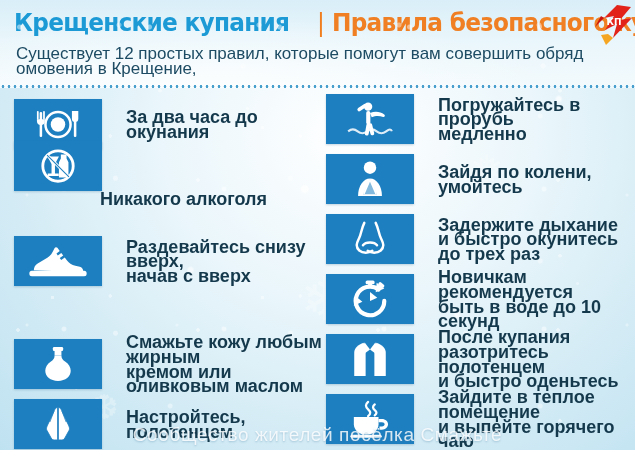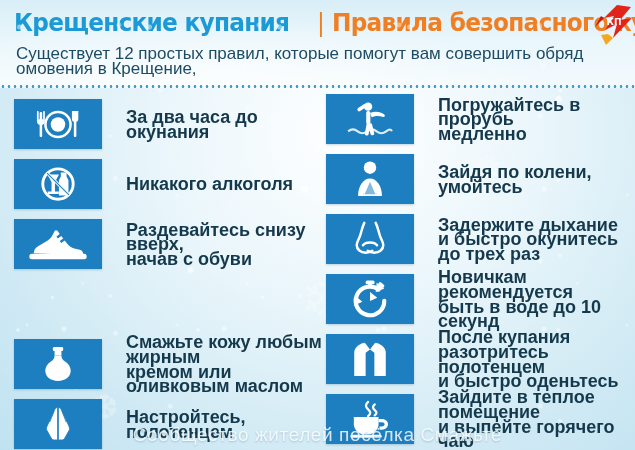--- a/index.html
+++ b/index.html
@@ -250,49 +250,49 @@
               <rect x="46.4" y="4" width="2.6" height="26" rx="1.2"></rect>
               <path d="M44.4 3 h6.6 v8 a3.3 3.3 0 0 1 -6.6 0 z"></path>
             </g>
           </svg>
         </div>
         <div class="rule-text">
           <span class="ln">За два часа до окунания</span>
         </div>
       </div>
 
-      <div class="rule" style="top:71px;">
+      <div class="rule" style="top:53px;flex-direction:column;">
         <div class="tile">
           <svg viewBox="0 0 44 40" width="42" height="38" aria-hidden="true">
             <g fill="#ffffff">
               <path d="M25 8 h6 v4 l2 4 v16 h-10 v-16 l2 -4 z"></path>
               <path d="M11 10 h12 l-4.2 8 v10 h4 v2.4 h-11.6 v-2.4 h4 v-10 z"></path>
             </g>
             <circle cx="22" cy="20" r="16" fill="none" stroke="#ffffff" stroke-width="3"></circle>
             <line x1="10.5" y1="8.5" x2="33.5" y2="31.5" stroke="#ffffff" stroke-width="3"></line>
             <line x1="10.5" y1="8.5" x2="33.5" y2="31.5" stroke="#1e7fc0" stroke-width="1.1"></line>
           </svg>
         </div>
         <div class="rule-text">
           <span class="ln">Никакого алкоголя</span>
         </div>
       </div>
 
-      <div class="rule" style="top:131px;align-items:flex-end;">
+      <div class="rule" style="top:148px;align-items:flex-end;">
         <div class="tile">
           <svg viewBox="0 0 62 34" width="60" height="33" aria-hidden="true">
             <g fill="#ffffff">
               <path d="M6 26 c0 -3 1.5 -5.5 4 -7 l10 -6 c2.4 -1.4 4.2 -3.4 5.4 -5.8 l2 -4 c0.6 -1.2 2.2 -1.4 3 -0.3 l2.4 3.3 l-3.4 2.6 l1.4 1.9 l3.6 -2.6 l2 2.7 l-3.6 2.6 l1.5 2 l3.7 -2.6 l1.9 2.6 c2.2 3 5.4 5.1 9 5.9 l4.6 1 c2 0.5 3.5 2.3 3.5 4.4 v1.3 z"></path>
               <path d="M4 26.5 h54 a2.6 2.6 0 0 1 2.6 2.6 v0.6 a2.6 2.6 0 0 1 -2.6 2.6 h-54 a2.6 2.6 0 0 1 -2.6 -2.6 v-0.6 a2.6 2.6 0 0 1 2.6 -2.6 z"></path>
             </g>
           </svg>
         </div>
         <div class="rule-text">
           <span class="ln">Раздевайтесь снизу вверх,</span>
-          <span class="ln">начав с обуви</span>
+          <span class="ln">начав с вверх</span>
         </div>
       </div>
 
 
       <div class="rule" style="top:251px;">
         <div class="tile">
           <svg viewBox="0 0 40 40" width="38" height="38" aria-hidden="true">
             <g fill="#ffffff">
               <rect x="14.6" y="2" width="10.8" height="4.4" rx="1.4"></rect>
               <rect x="16.4" y="6" width="7.2" height="5"></rect>

